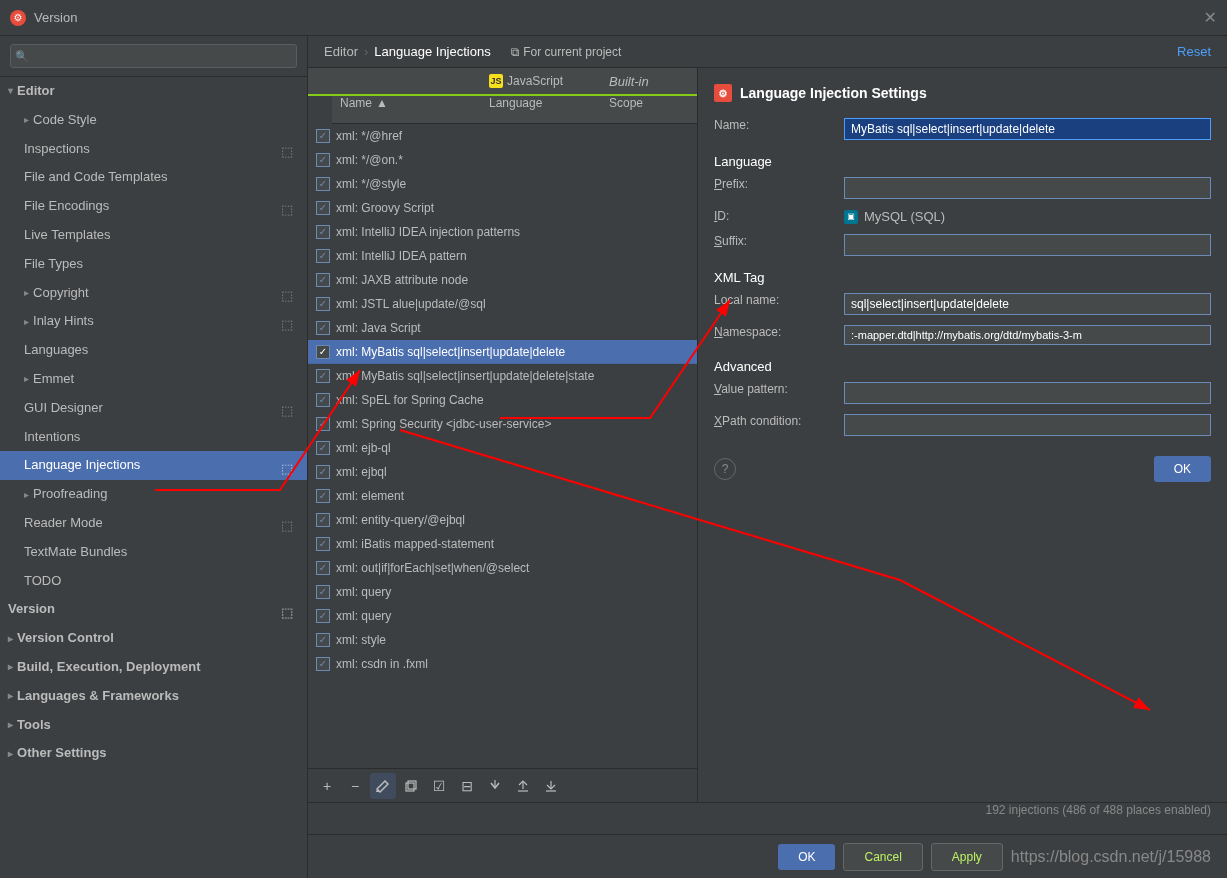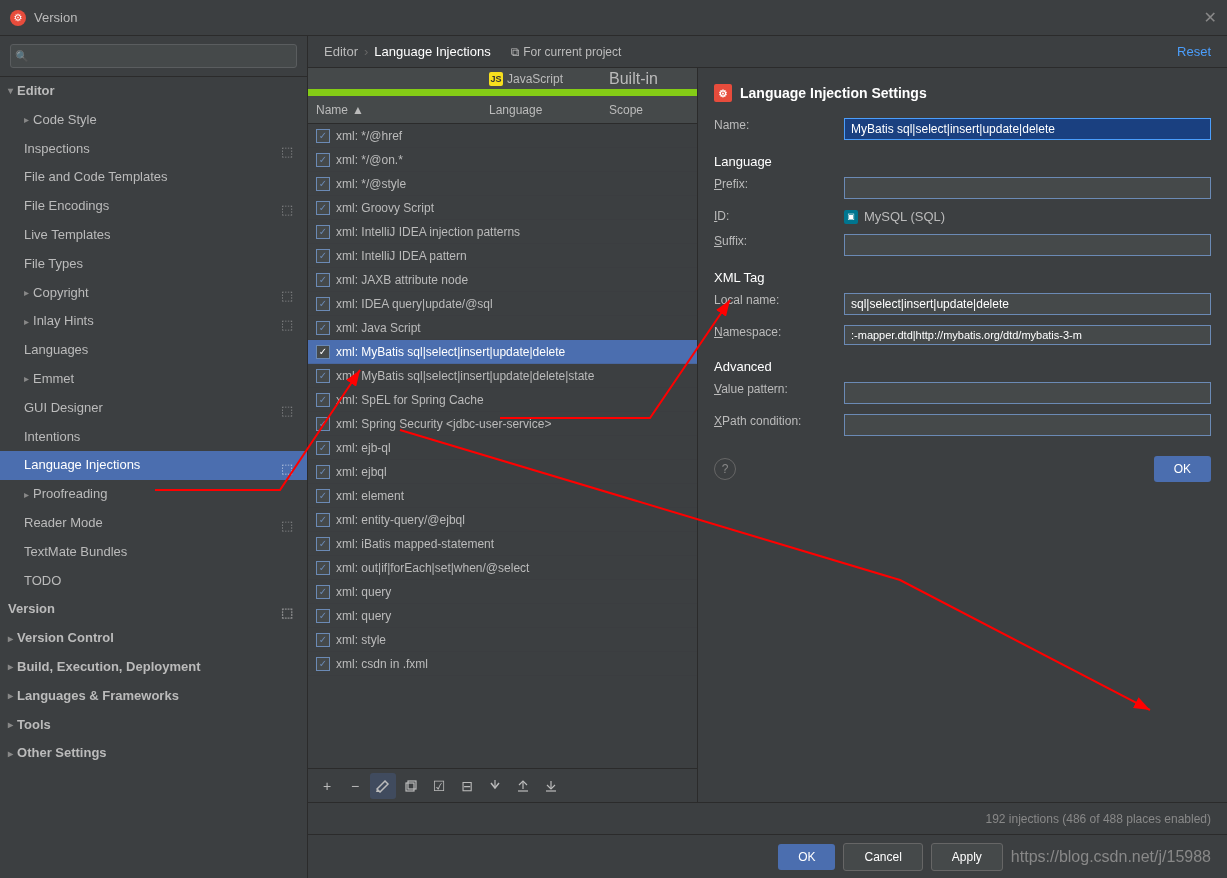--- a/index.html
+++ b/index.html
@@ -176,25 +176,26 @@
     .injections-list {
       width: 390px;
       flex-shrink: 0;
       border-right: 1px solid #2b2b2b;
       display: flex;
       flex-direction: column;
       overflow: hidden;
     }
     .list-header {
       display: flex;
-      align-items: center;
+      align-items: flex-start;
       background: #45494a;
       border-bottom: 1px solid #2b2b2b;
       height: 28px;
       padding: 0 8px;
+      margin-left: 24px;
     }
     .col-name {
       flex: 1;
       font-size: 12px;
       color: #bbbbbb;
       display: flex;
       align-items: center;
       gap: 4px;
     }
     .col-language {
@@ -247,38 +248,39 @@
       font-size: 12px;
       overflow: hidden;
       text-overflow: ellipsis;
       white-space: nowrap;
     }
     
     .lang-row-js {
       display: flex;
       align-items: center;
       background: #45494a;
-      border-bottom: 7px solid #84cc16;
+      border-bottom: 2px solid #84cc16;
       padding: 3px 8px;
       height: 28px;
     }
     .lang-row-js .row-name {
       flex: 1;
       font-size: 12px;
     }
     .lang-row-js .row-lang {
       width: 120px;
       font-size: 12px;
       display: flex;
       align-items: center;
       gap: 4px;
     }
     .lang-row-js .row-scope {
       width: 80px;
-      font-size: 16px;
+      font-size: 13px;
+      font-style: italic;
     }
     
     .list-toolbar {
       height: 34px;
       background: #3c3f41;
       border-top: 1px solid #2b2b2b;
       display: flex;
       align-items: center;
       padding: 0 6px;
       gap: 2px;
@@ -384,21 +386,21 @@
       padding: 6px 20px;
       cursor: pointer;
       font-size: 12px;
       border-radius: 3px;
     }
     .status-bar {
       height: 32px;
       background: #3c3f41;
       border-top: 1px solid #2b2b2b;
       display: flex;
-      align-items: center;
+      align-items: flex-start;
       justify-content: flex-end;
       padding: 0 16px;
       flex-shrink: 0;
     }
     .status-text {
       font-size: 12px;
       color: #888;
     }
     .dialog-footer {
       height: 44px;
@@ -416,21 +418,21 @@
       border: none;
       color: white;
       padding: 6px 20px;
       cursor: pointer;
       font-size: 12px;
       border-radius: 3px;
     }
     .btn-secondary {
       background: #45494a;
       border: 1px solid #666;
-      color: #ffffff;
+      color: #bef264;
       padding: 6px 20px;
       cursor: pointer;
       font-size: 12px;
       border-radius: 3px;
     }
     .url-bar {
       font-size: 16px;
       color: #888;
     }
     .main-body-wrap {
@@ -637,21 +639,21 @@
             <div class="list-row">
               <div class="checkbox checked"></div>
               <div class="row-name">xml: IntelliJ IDEA pattern</div>
             </div>
             <div class="list-row">
               <div class="checkbox checked"></div>
               <div class="row-name">xml: JAXB attribute node</div>
             </div>
             <div class="list-row">
               <div class="checkbox checked"></div>
-              <div class="row-name">xml: IDEA query|update/@sql</div>
+              <div class="row-name">xml: JSTL alue|update/@sql</div>
             </div>
             <div class="list-row">
               <div class="checkbox checked"></div>
               <div class="row-name">xml: Java Script</div>
             </div>
             <div class="list-row selected">
               <div class="checkbox checked"></div>
               <div class="row-name">xml: MyBatis sql|select|insert|update|delete</div>
             </div>
             <div class="list-row">

